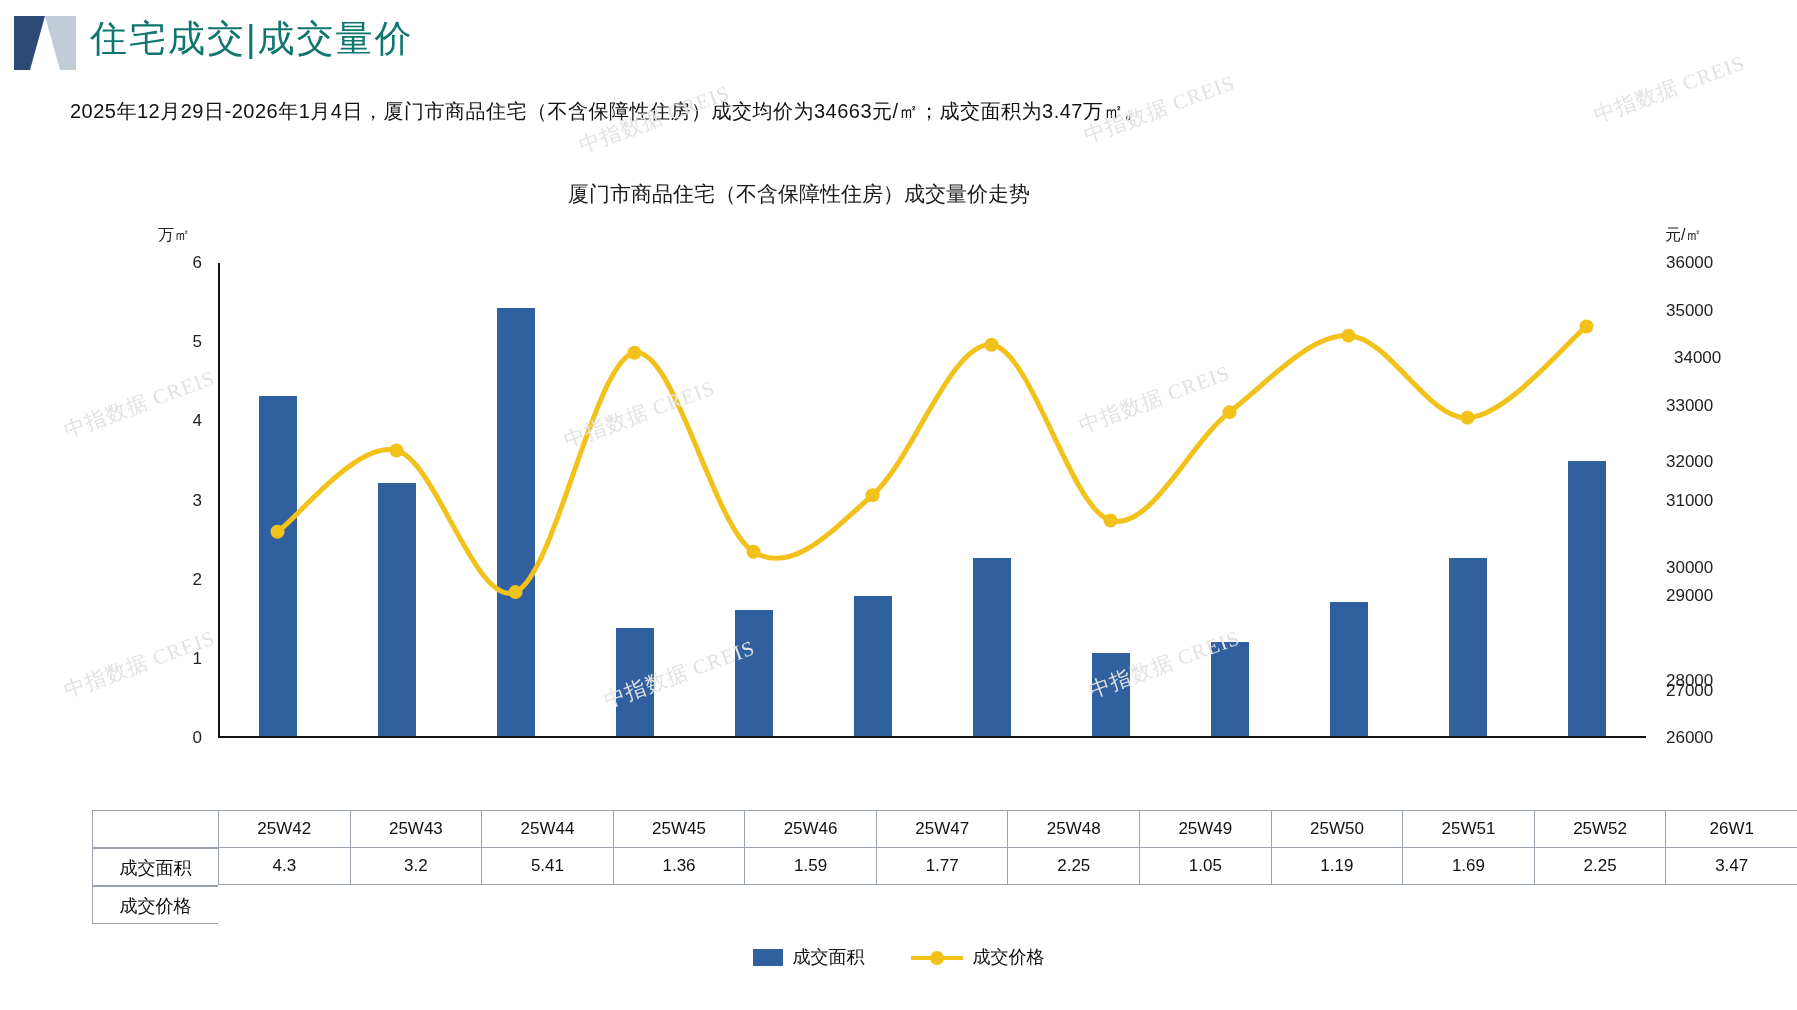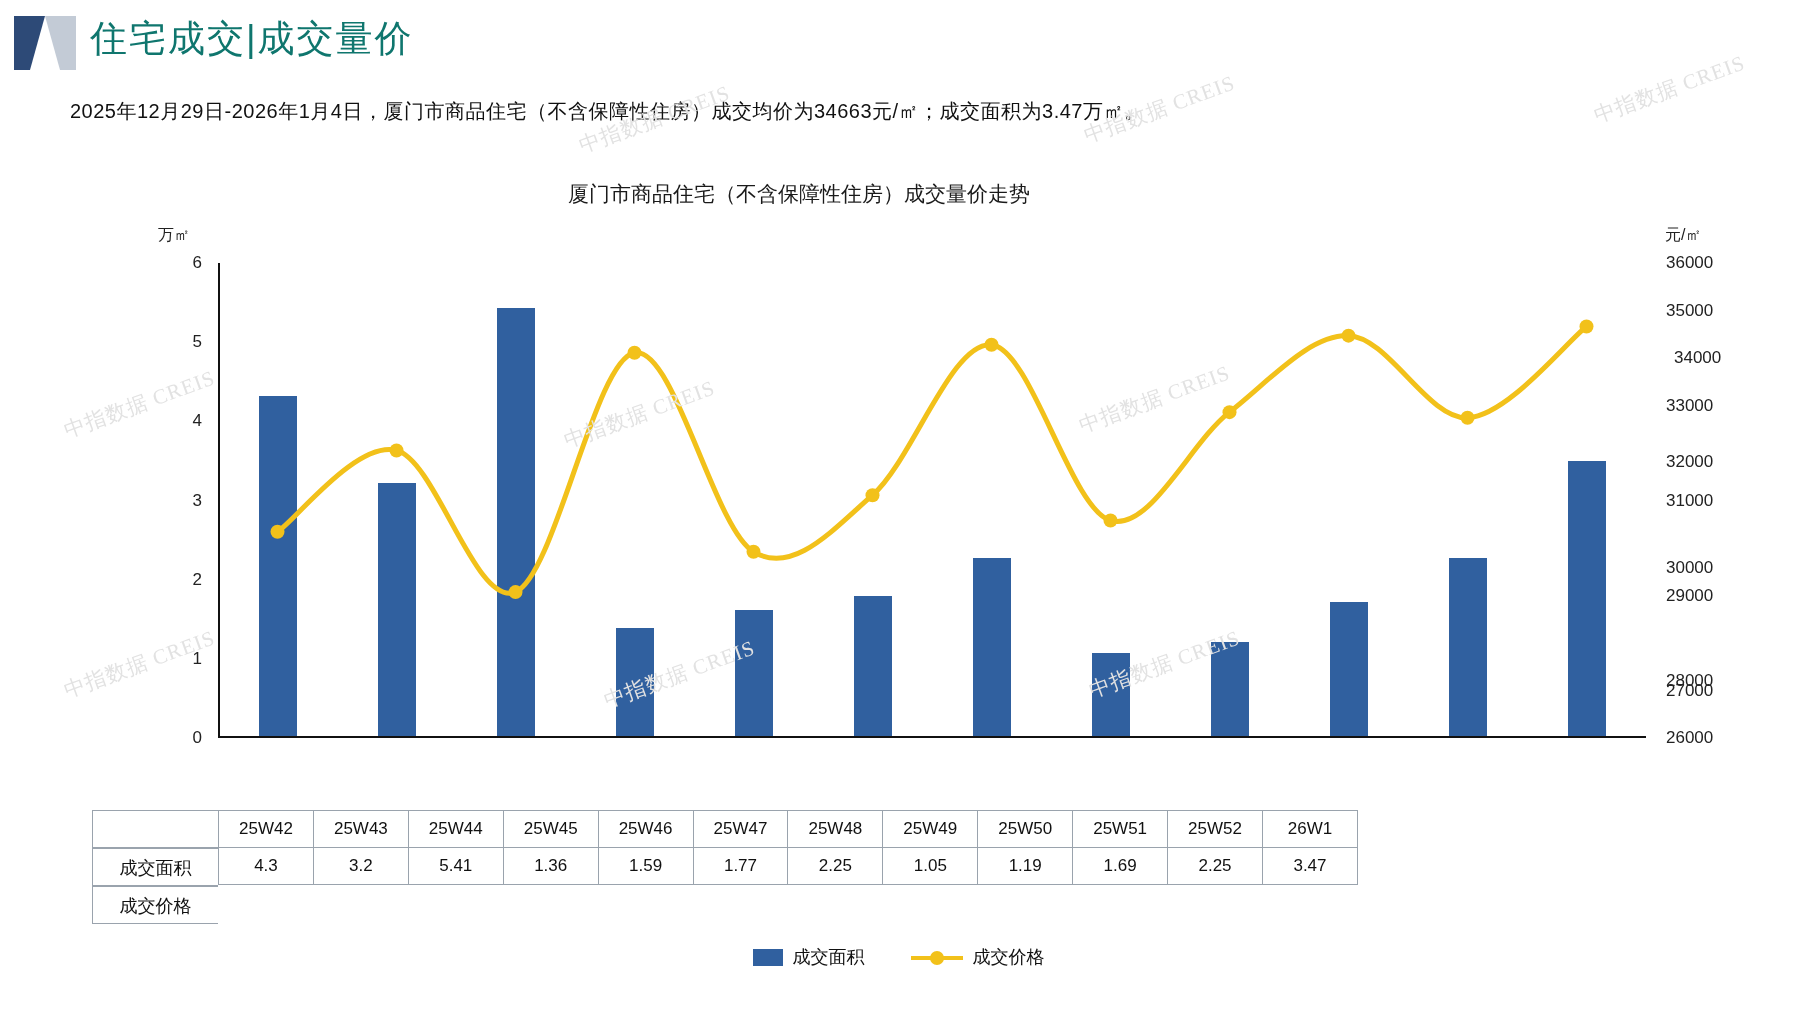--- a/index.html
+++ b/index.html
@@ -160,21 +160,21 @@
     white-space: nowrap;
     pointer-events: none;
     letter-spacing: 1px;
   }
 
   
   #data-table {
     position: absolute;
     left: 218px;
     top: 810px;
-    width: 1140px;
+    width: 1580px;
     border-collapse: collapse;
     table-layout: fixed;
   }
   #data-table td {
     border: 1px solid #9aa3ad;
     height: 36px;
     text-align: center;
     font-size: 17px;
     color: #111;
     padding: 0;

